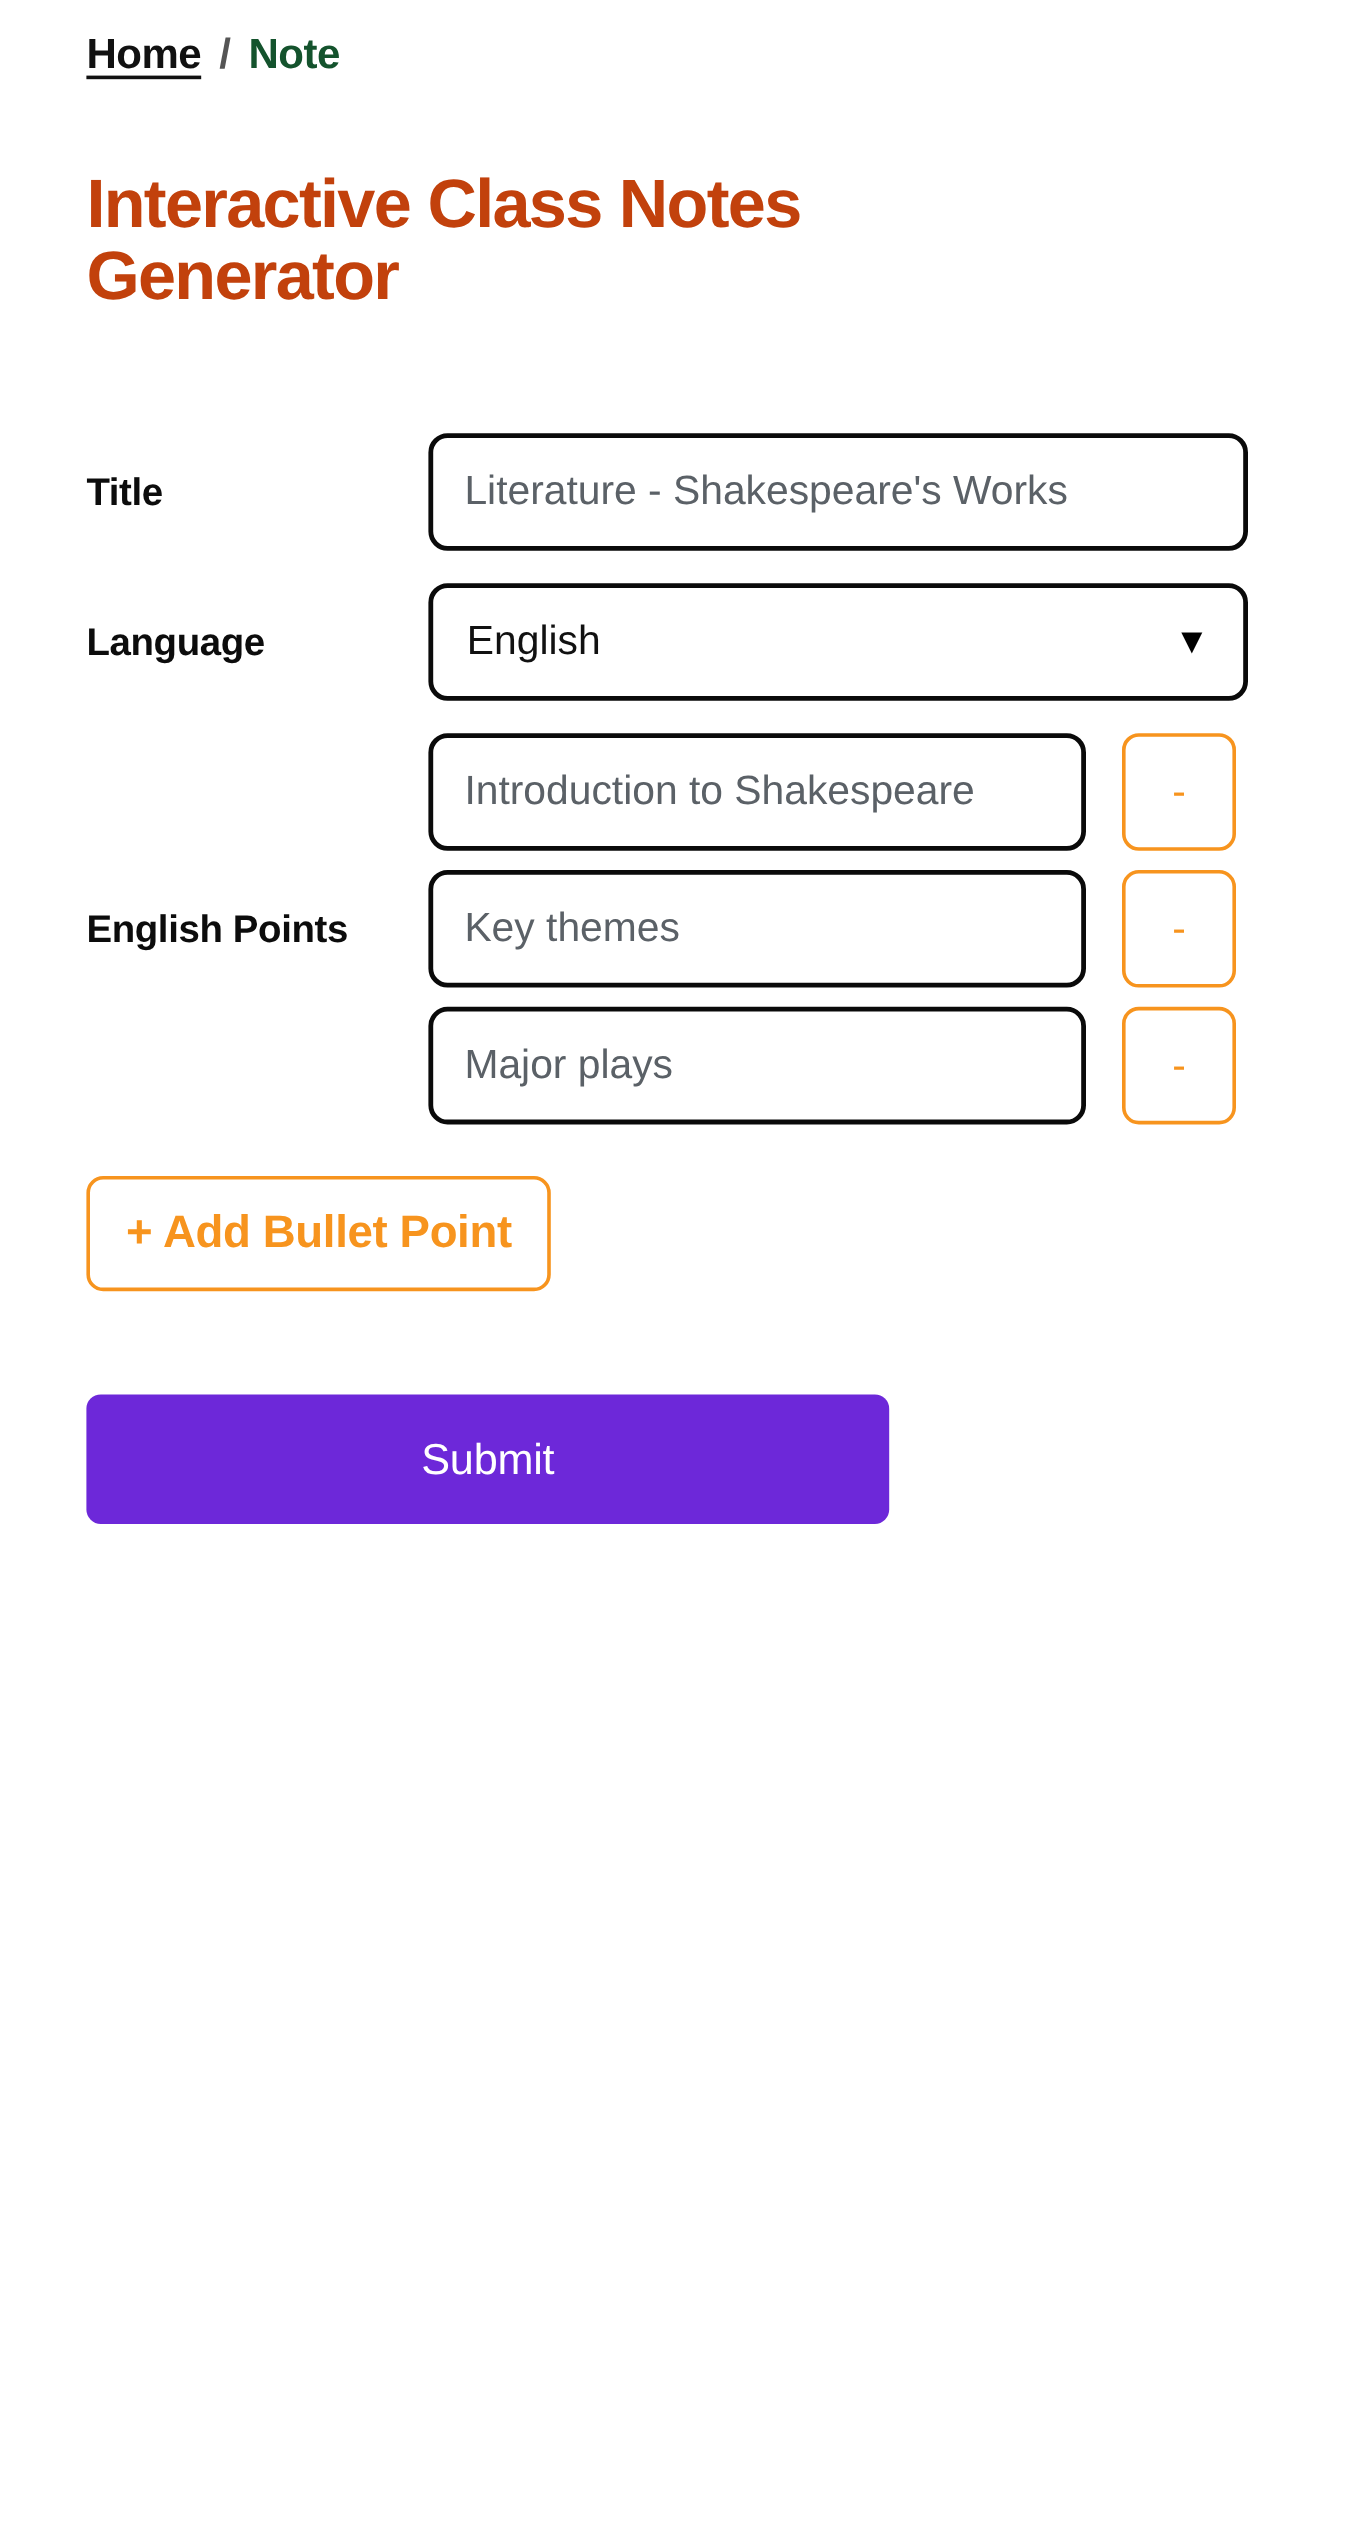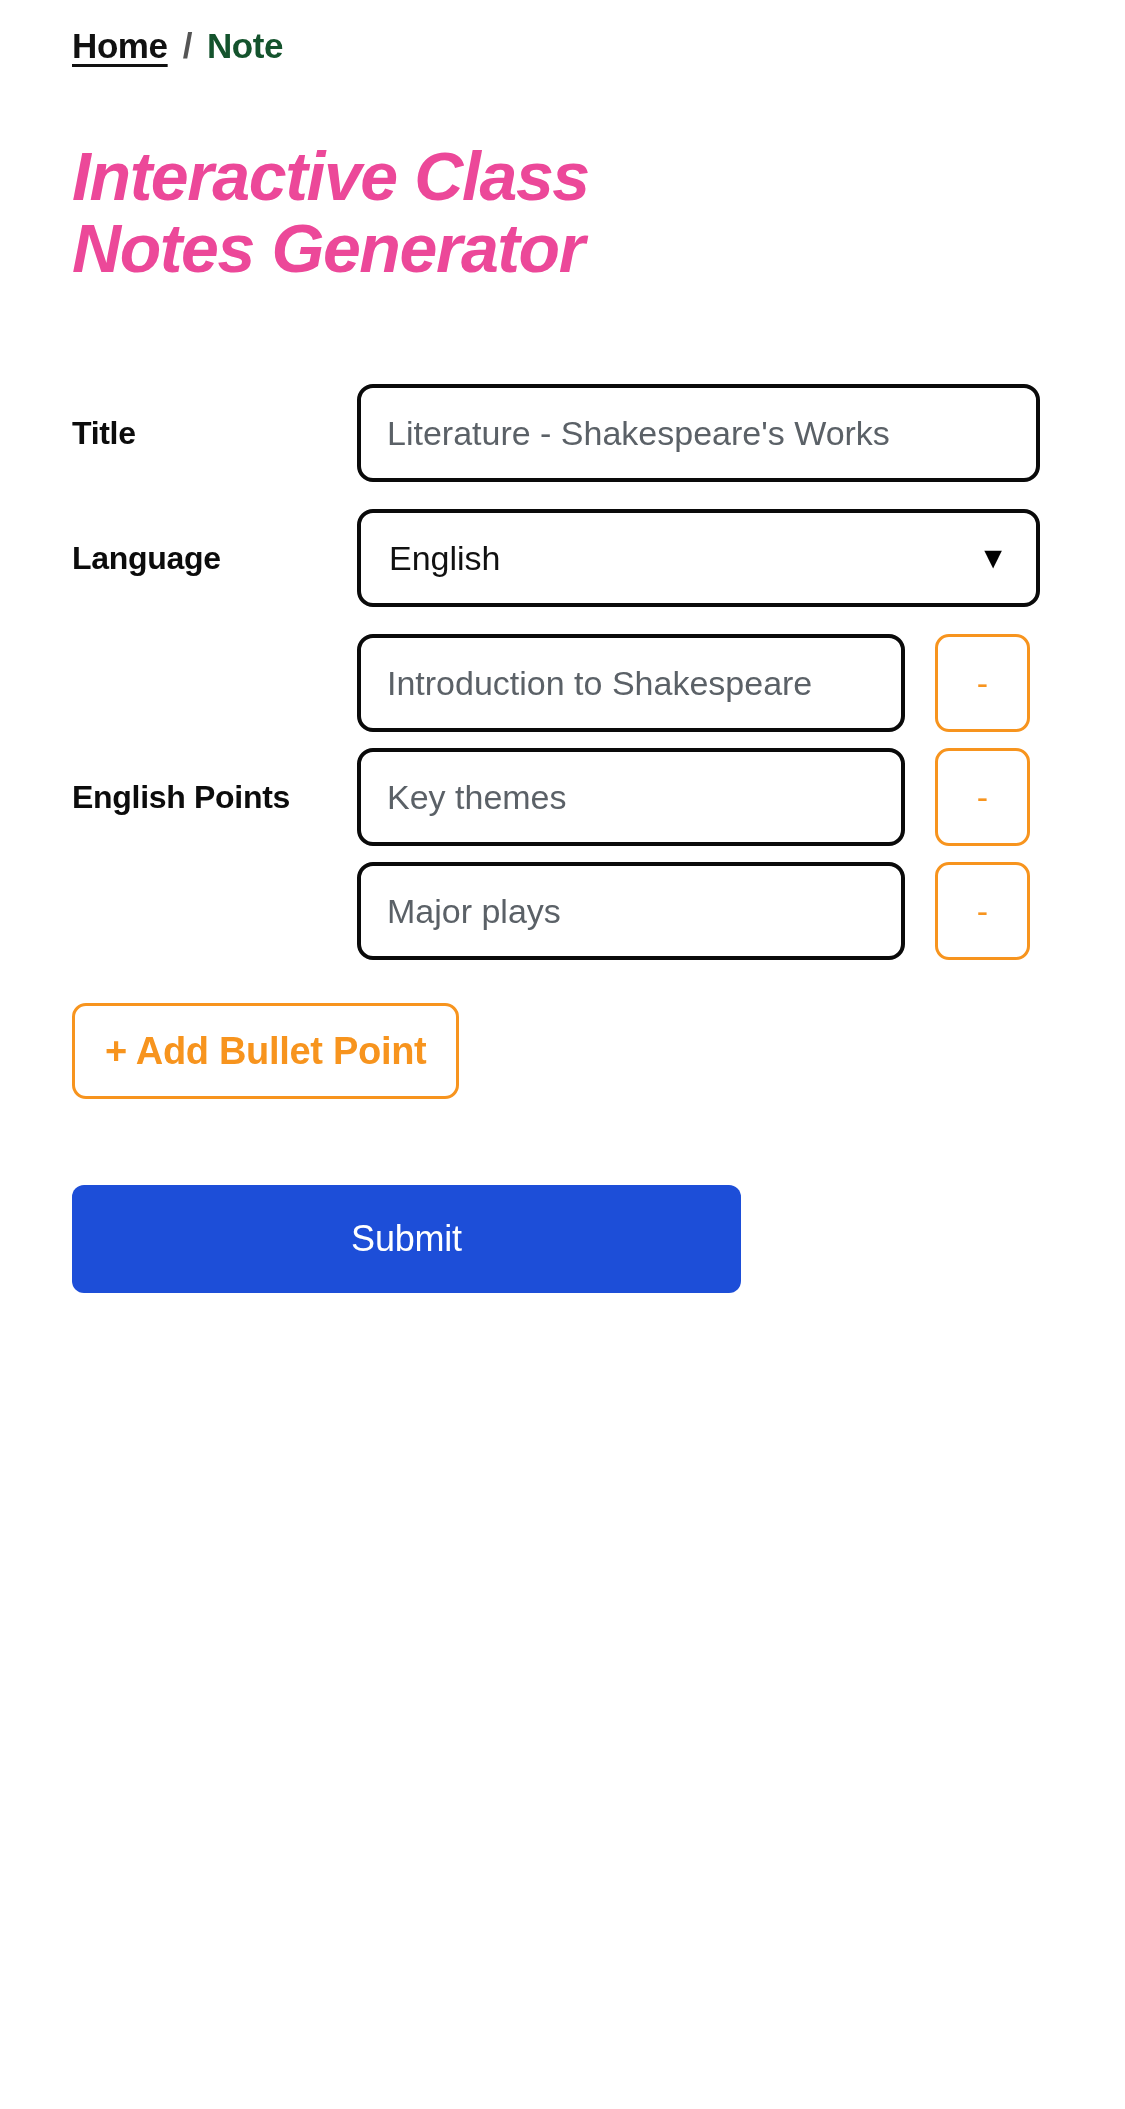--- a/index.html
+++ b/index.html
@@ -46,27 +46,26 @@
     font-weight: 700;
   }
   .breadcrumb .crumb-current {
     color: #14532d;
     font-weight: 700;
   }
 
   
   .page-title {
     margin-top: 52px;
-    font-size: 68px;
+    font-size: 57px;
     line-height: 1.06;
     font-weight: 700;
     letter-spacing: -1.4px;
-    color: #ec4899;
+    color: #c2410c;
     max-width: 700px;
-    font-style: italic;
   }
 
   
   .page-desc {
     margin-top: 75px;
     font-size: 37px;
     line-height: 1.46;
     color: #131313;
     max-width: 700px;
     letter-spacing: -0.2px;
@@ -214,21 +213,21 @@
 
   
   .submit-row {
     margin-top: 86px;
   }
   .submit-btn {
     width: 669px;
     height: 108px;
     border: none;
     border-radius: 12px;
-    background: #1d4ed8;
+    background: #6d28d9;
     color: #ffffff;
     font-family: "Liberation Sans", sans-serif;
     font-size: 36px;
     letter-spacing: -0.2px;
     cursor: pointer;
   }
 </style>
 </head>
 <body>
 

